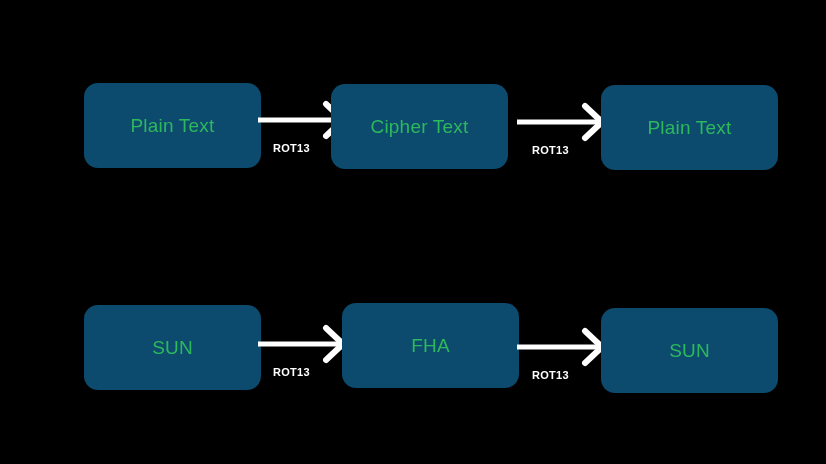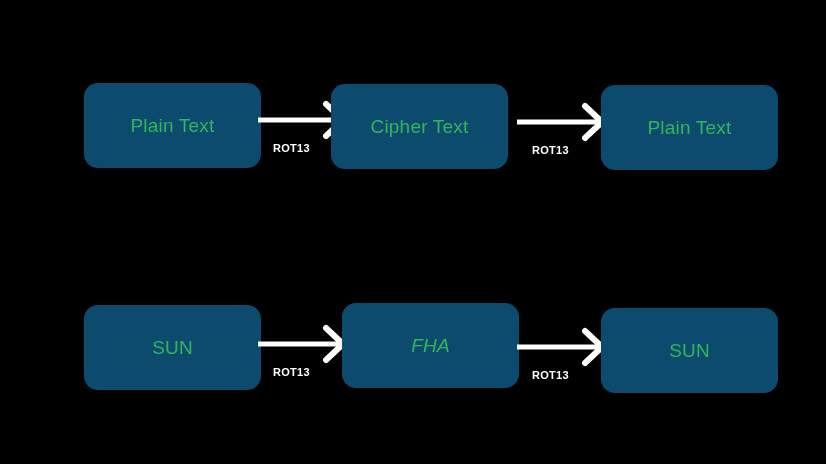--- a/index.html
+++ b/index.html
@@ -31,21 +31,21 @@
   .node-label {
     color: #2eb85c;
     font-size: 19px;
     letter-spacing: 0.2px;
   }
   
   .n-r0c0 { left: 84px;  top: 83px; }
   .n-r0c1 { left: 331px; top: 84px; }
   .n-r0c2 { left: 601px; top: 85px; }
   .n-r1c0 { left: 84px;  top: 305px; }
-  .n-r1c1 { left: 342px; top: 303px; font-style: italic; }
+  .n-r1c1 { left: 342px; top: 303px; }
   .n-r1c2 { left: 601px; top: 308px; }
 
   .arrow {
     position: absolute;
     width: 88px;
     height: 58px;
   }
   .a-r0a0 { left: 258px; top: 92px; }
   .a-r0a1 { left: 517px; top: 94px; }
   .a-r1a0 { left: 258px; top: 316px; }

